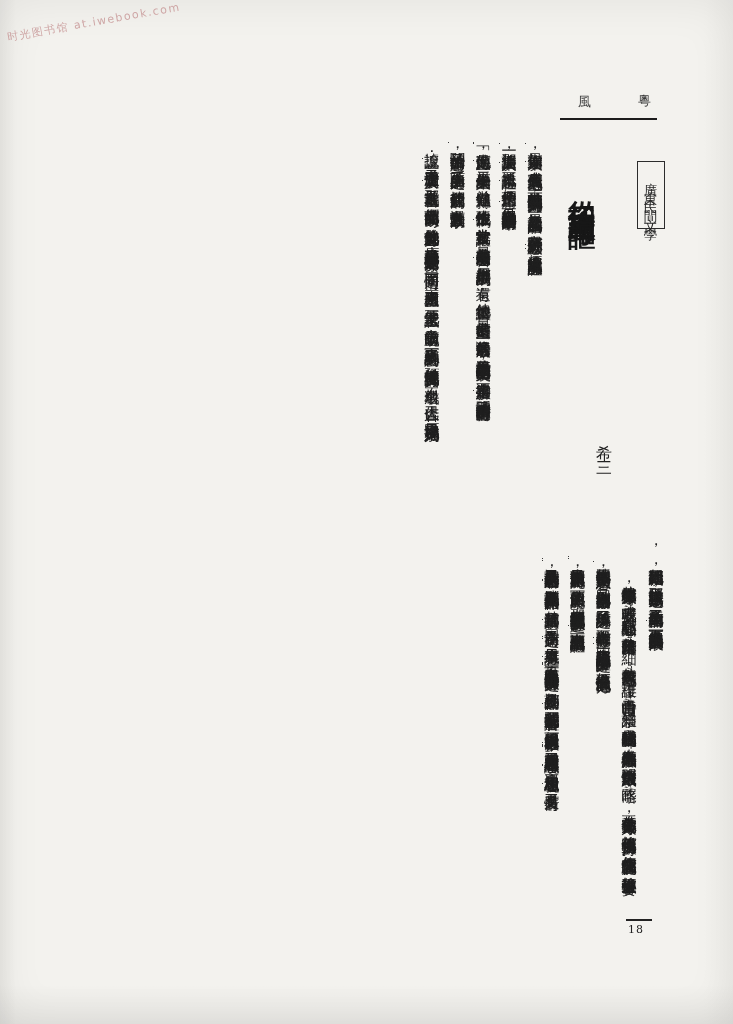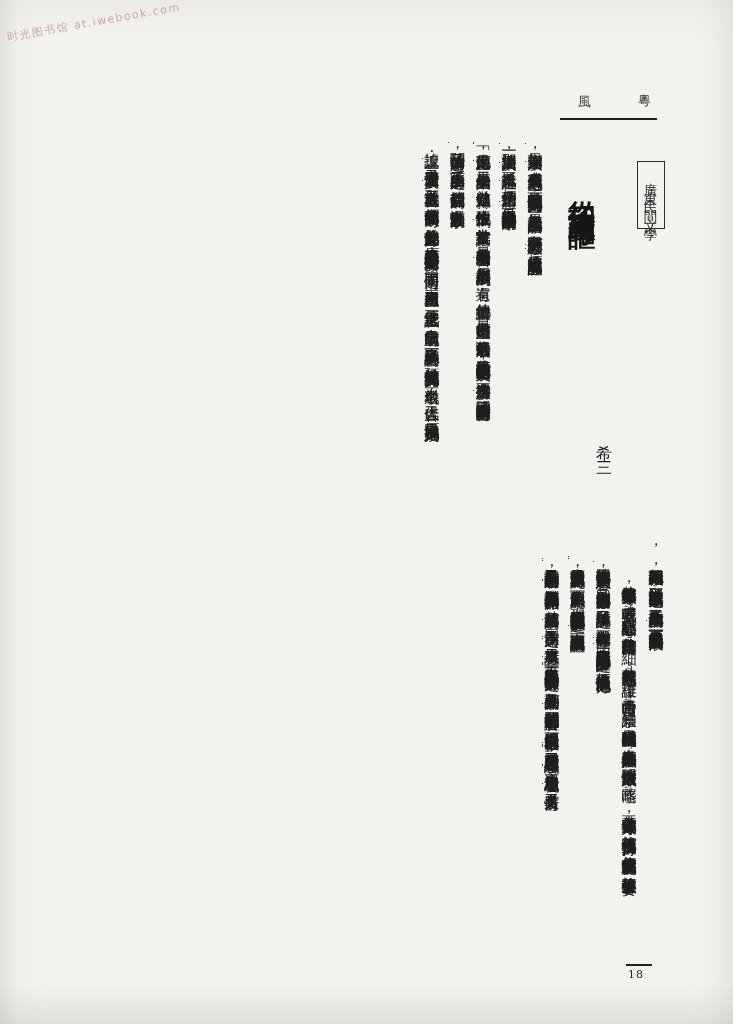--- a/index.html
+++ b/index.html
@@ -53,21 +53,21 @@
   }
   .body.top{top:126px;right:186px;width:524px;height:407px;}
   .body.bottom{top:541px;right:65px;width:645px;height:422px;}
   .body p{margin:0;padding:0;}
   .body p.indent{text-indent:1em;}
   .body p.noindent{text-indent:0;}
   .body p.poem{padding-top:33px;padding-bottom:56px;}
   .m-p{border-left:1.5px solid #3a3a3a;}   
   .m-b{border-left:1.5px dotted #3a3a3a;}  
   .m-n{font-size:9.5px;letter-spacing:0;}  
-  .pageno{position:absolute;left:626px;top:964px;width:28px;}
+  .pageno{position:absolute;left:626px;top:919px;width:28px;}
   .pageno-rule{width:26px;height:1.5px;background:#222;margin-bottom:2px;}
   .pageno-num{font-size:11px;color:#222;letter-spacing:1px;padding-left:2px;}
 </style>
 </head>
 <body>
 
 <div class="page">
 
   <div class="watermark">时光图书馆 at.iwebook.com</div>
 

